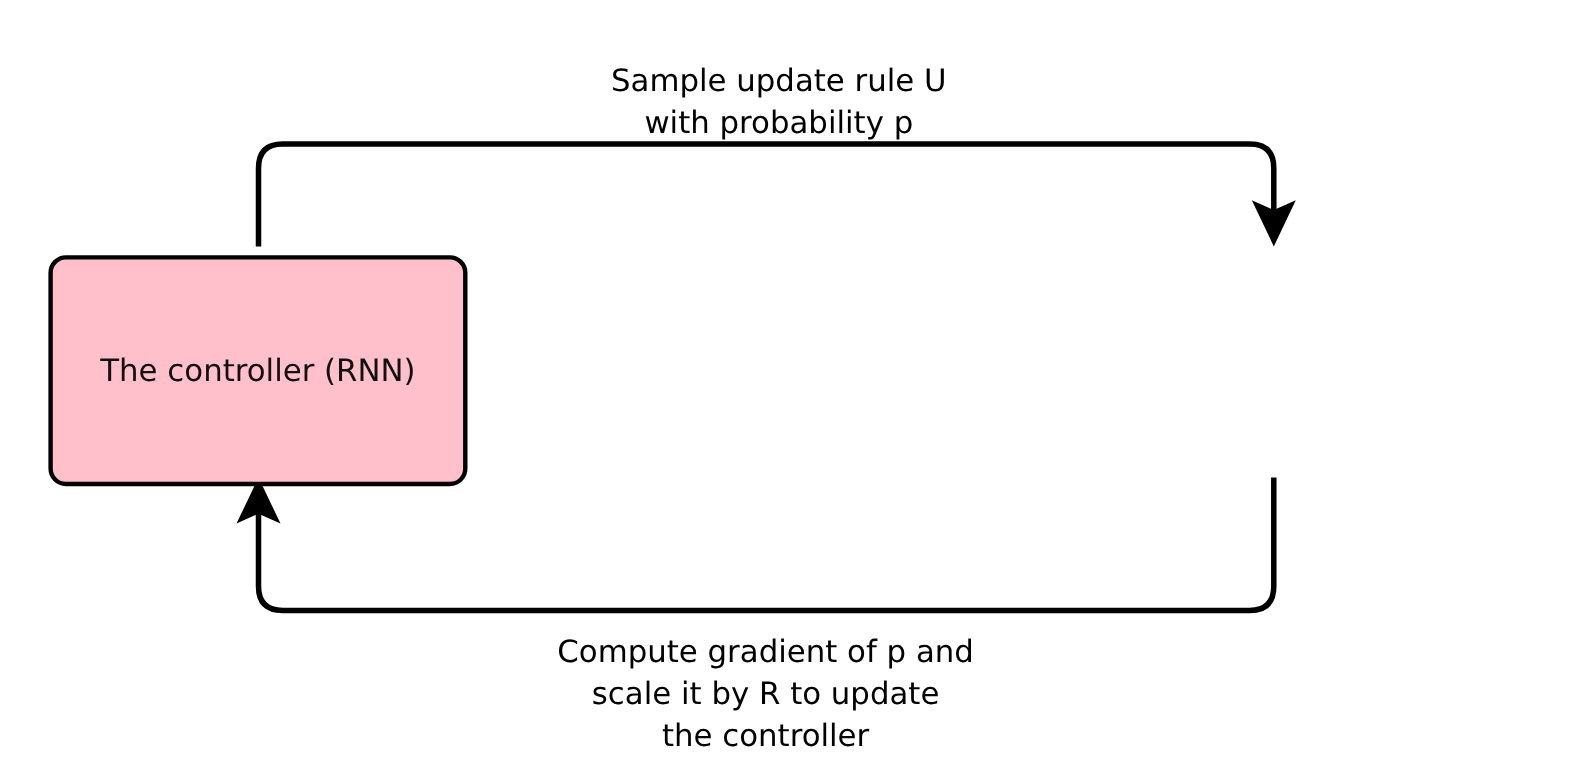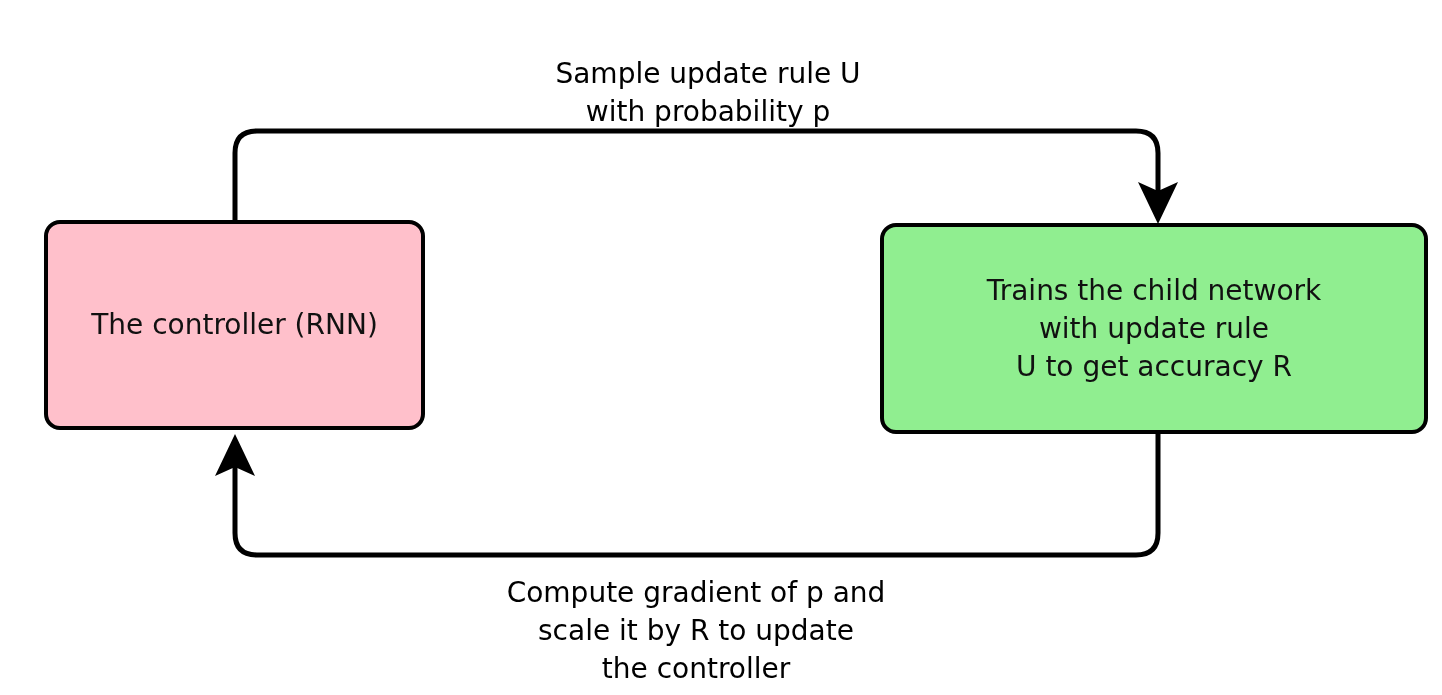--- a/index.html
+++ b/index.html
@@ -36,21 +36,21 @@
     justify-content: center;
     text-align: center;
     color: #111111;
     font-size: 28px;
     line-height: 38px;
     white-space: pre-line;
     z-index: 2;
   }
   #node-controller {
     left: 44px;
-    top: 220px;
+    top: 232px;
     width: 381px;
     height: 210px;
     background: #ffc0cb;
   }
   #node-child-trainer {
     left: 880px;
     top: 223px;
     width: 548px;
     height: 211px;
     background: #90ee90;
@@ -86,25 +86,20 @@
     <polygon points="1158,224 1138,182 1158,191 1178,182" fill="#000000"></polygon>
 
     <path d="M 1158 434 L 1158 533 Q 1158 555 1136 555 L 257 555 Q 235 555 235 533 L 235 462" fill="none" stroke="#000000" stroke-width="5" stroke-linecap="butt" stroke-linejoin="round"></path>
     <polygon points="235,434 215,476 235,467 255,476" fill="#000000"></polygon>
   </svg>
 
   <div class="node" id="node-controller">
     <span>The controller (RNN)</span>
   </div>
 
-  <div class="node" id="node-child-trainer">
-    <span>Trains the child network
-with update rule
-U to get accuracy R</span>
-  </div>
 
   <div class="edge-label" id="label-sample">Sample update rule U
 with probability p</div>
 
   <div class="edge-label" id="label-gradient">Compute gradient of p and
 scale it by R to update
 the controller</div>
 
 </div>
 

